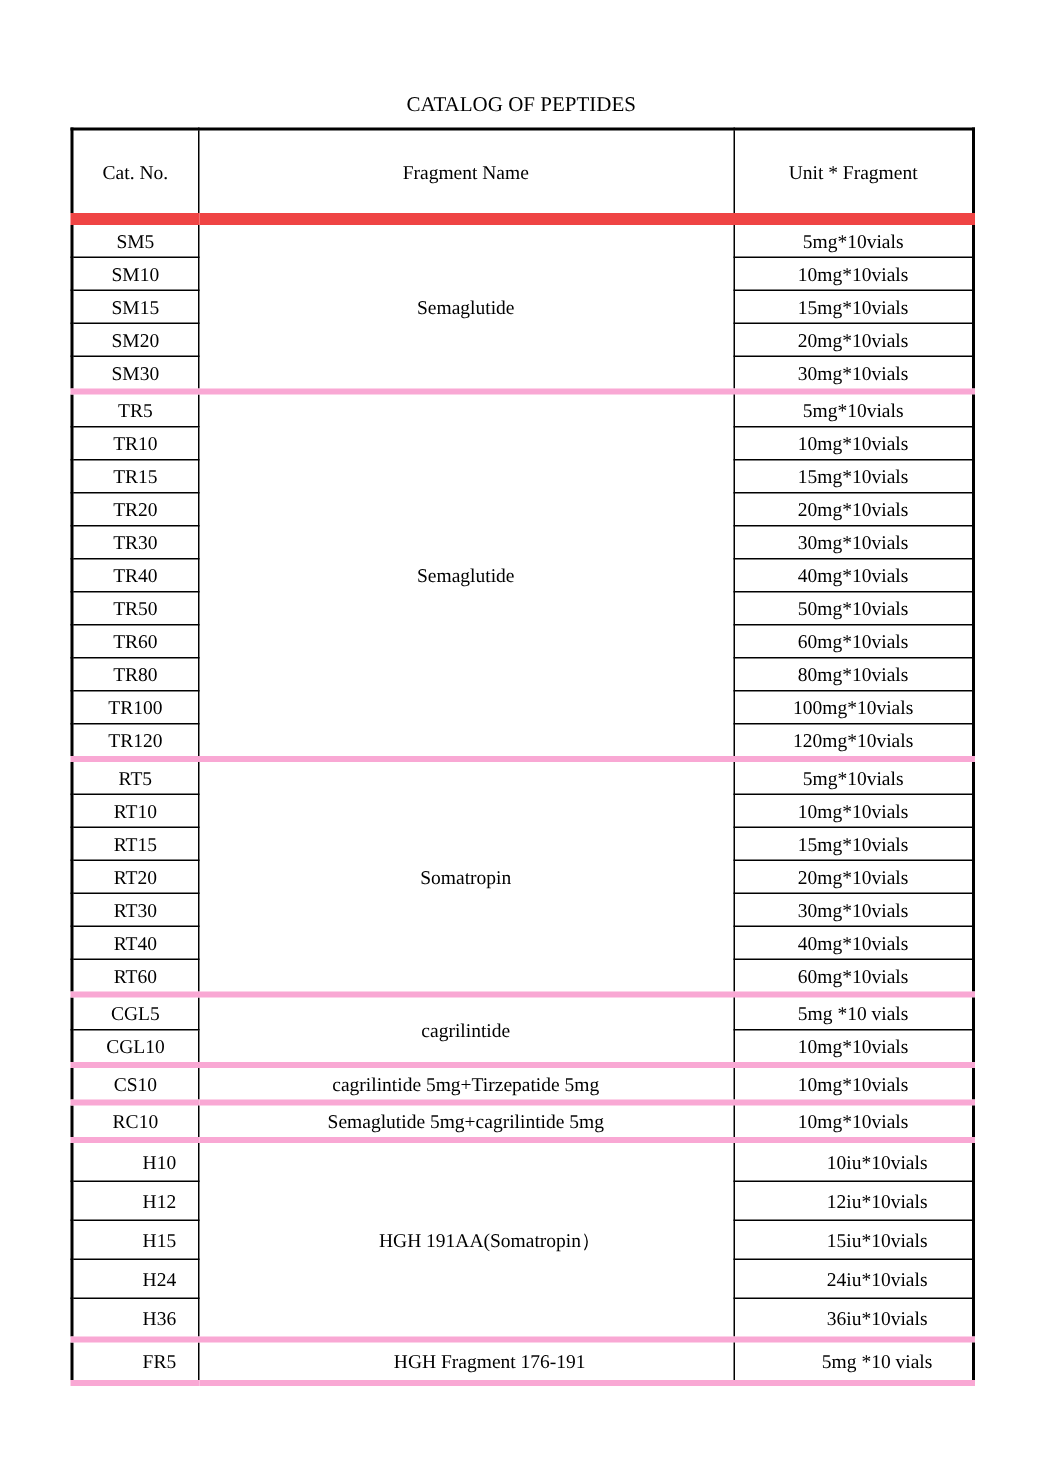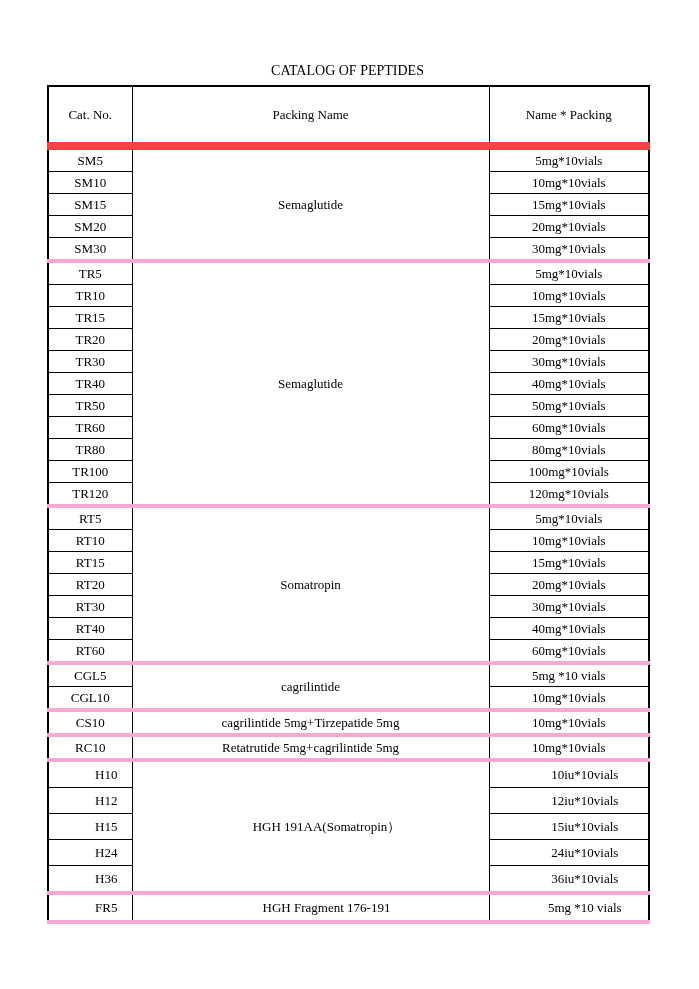--- a/index.html
+++ b/index.html
@@ -69,22 +69,22 @@
     <div class="title">CATALOG OF PEPTIDES</div>
     <table class="catalog">
       <colgroup>
         <col class="c-cat">
         <col class="c-prod">
         <col class="c-unit">
       </colgroup>
       <thead>
         <tr class="header-row">
           <th>Cat. No.</th>
-          <th>Packing Name</th>
-          <th>Name * Packing</th>
+          <th>Fragment Name</th>
+          <th>Unit * Fragment</th>
         </tr>
       </thead>
       <tbody id="catalog-body">
           <tr class="row-std">
             <td>SM5</td>
             <td rowspan="5" class="group-end">Semaglutide</td>
             <td>5mg*10vials</td>
           </tr>
           <tr class="row-std">
             <td>SM10</td>
@@ -185,21 +185,21 @@
             <td class="group-end">CGL10</td>
             <td class="group-end">10mg*10vials</td>
           </tr>
           <tr class="row-std">
             <td class="group-end">CS10</td>
             <td rowspan="1" class="group-end">cagrilintide 5mg+Tirzepatide 5mg</td>
             <td class="group-end">10mg*10vials</td>
           </tr>
           <tr class="row-std">
             <td class="group-end">RC10</td>
-            <td rowspan="1" class="group-end">Retatrutide 5mg+cagrilintide 5mg</td>
+            <td rowspan="1" class="group-end">Semaglutide 5mg+cagrilintide 5mg</td>
             <td class="group-end">10mg*10vials</td>
           </tr>
           <tr class="row-tall">
             <td>H10</td>
             <td rowspan="5" class="group-end">HGH 191AA(Somatropin）</td>
             <td>10iu*10vials</td>
           </tr>
           <tr class="row-tall">
             <td>H12</td>
             <td>12iu*10vials</td>

